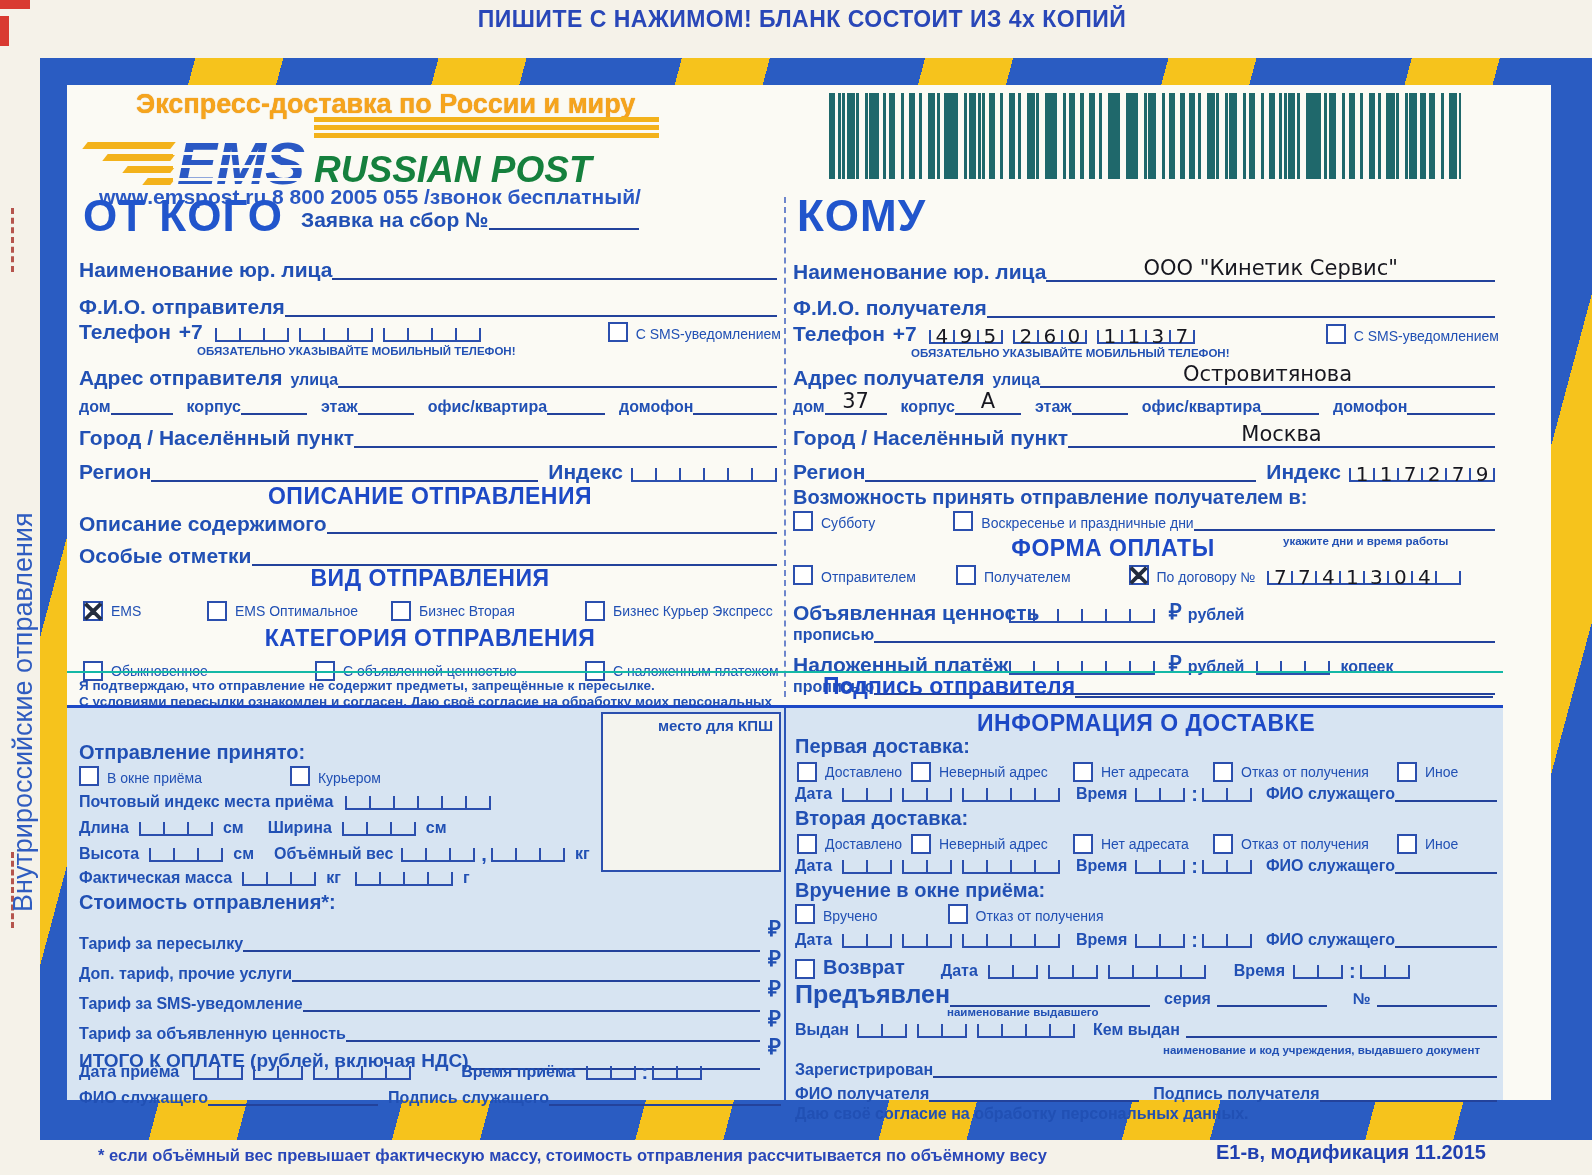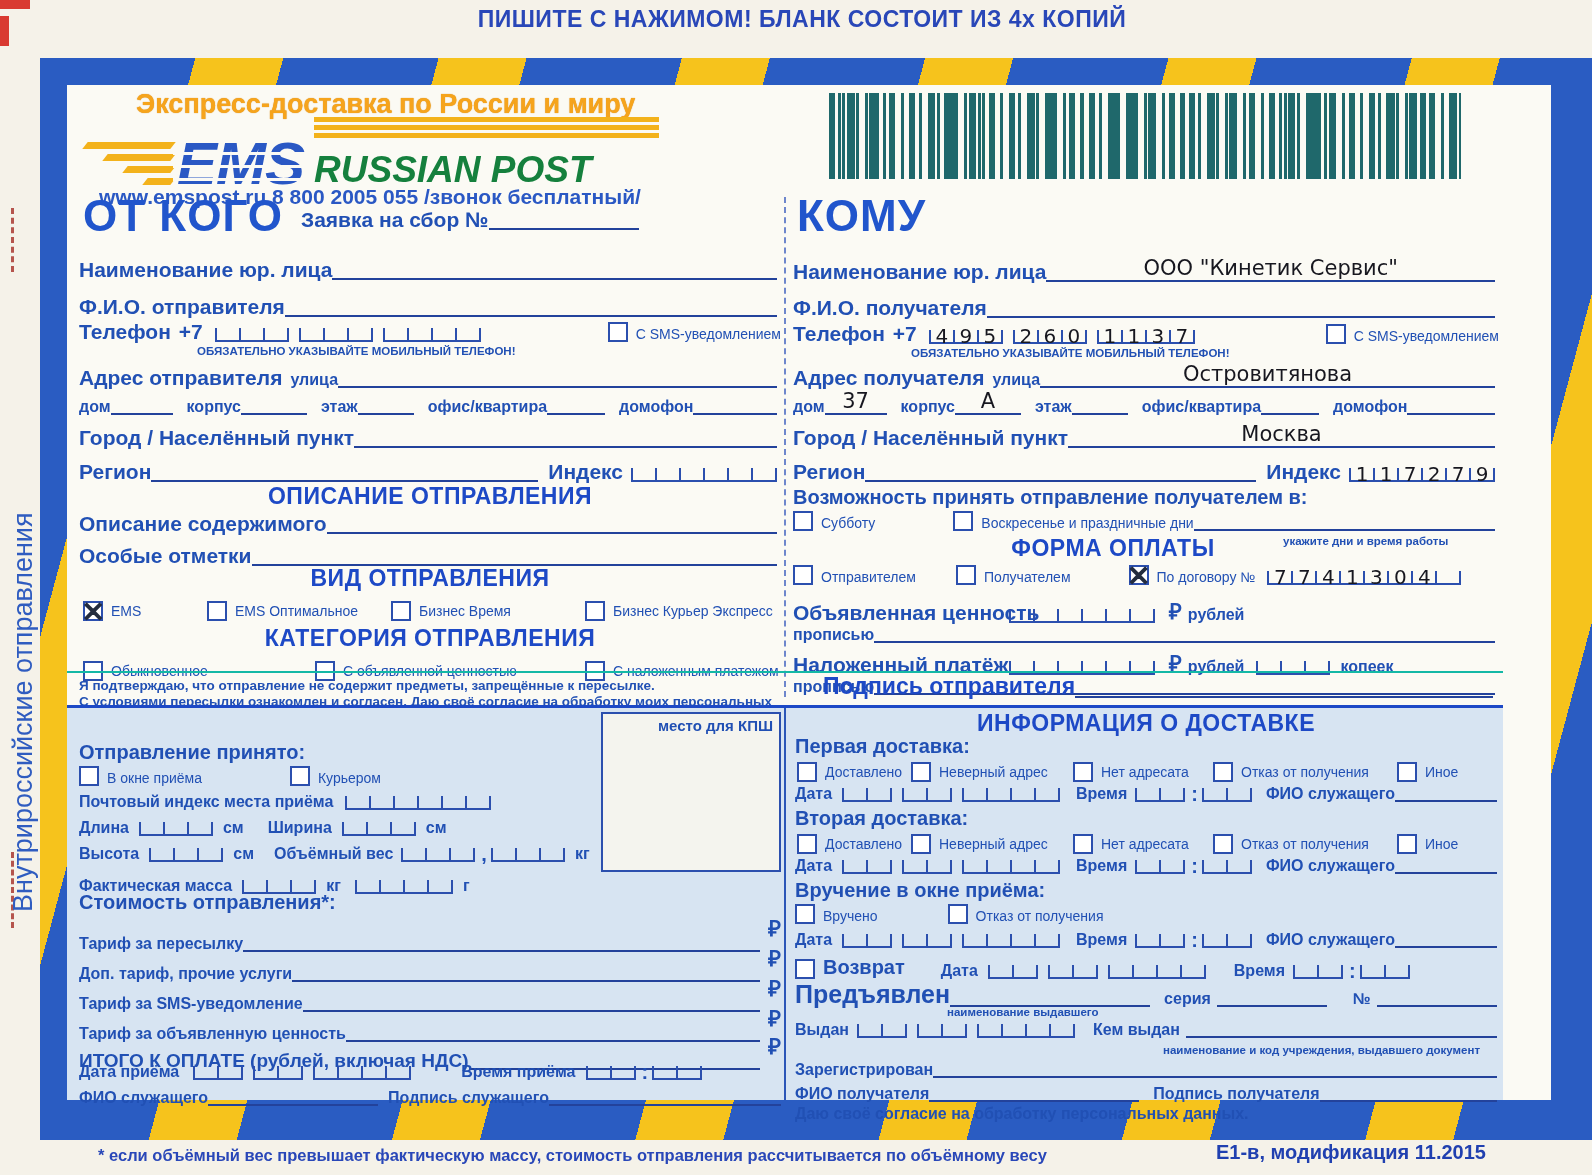--- a/index.html
+++ b/index.html
@@ -219,21 +219,21 @@
           <span class="cbitem" style="left: 4px;">
             <span class="cb checked"></span>
             <span class="cblab">EMS</span>
           </span>
           <span class="cbitem" style="left: 128px;">
             <span class="cb"></span>
             <span class="cblab">EMS Оптимальное</span>
           </span>
           <span class="cbitem" style="left: 312px;">
             <span class="cb"></span>
-            <span class="cblab">Бизнес Время</span>
+            <span class="cblab">Бизнес Вторая</span>
           </span>
           <span class="cbitem" style="left: 506px;">
             <span class="cb"></span>
             <span class="cblab">Бизнес Курьер Экспресс</span>
           </span>
         </div>
     <div class="hd" style="top:428px;left:0;width:702px;">КАТЕГОРИЯ ОТПРАВЛЕНИЯ</div>
     <div style="position:absolute;top:458px;left:0;width:702px;height:26px;">
           <span class="cbitem" style="left: 4px;">
             <span class="cb"></span>
@@ -470,21 +470,21 @@
               <b></b>
             </span>
         <span class="colon">,</span>
         <span class="comb">
               <b></b>
               <b></b>
               <b></b>
             </span>
         <span class="lb sm">кг</span>
       </div>
-      <div class="row" style="top:168px;left:0;">
+      <div class="row" style="top:160px;left:0;">
         <span class="lb sm" style="margin-right:10px;">Фактическая масса</span>
         <span class="comb">
               <b></b>
               <b></b>
               <b></b>
             </span>
         <span class="lb sm" style="margin-right:14px;">кг</span>
         <span class="comb">
               <b></b>
               <b></b>

